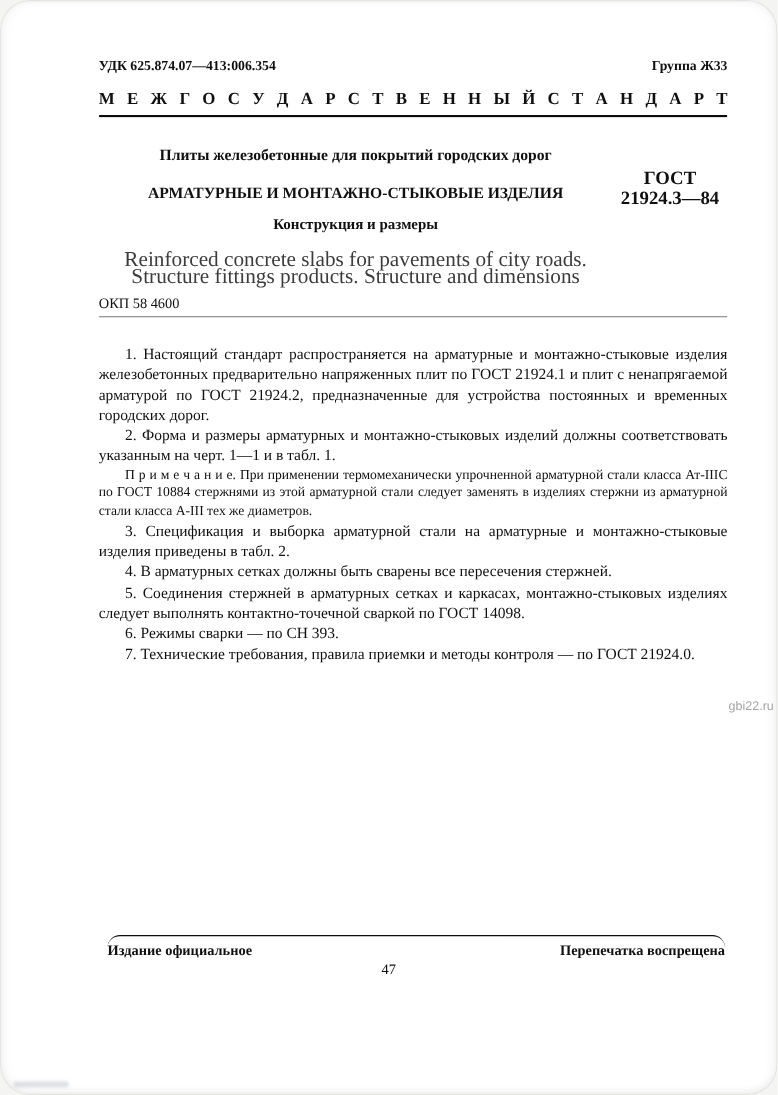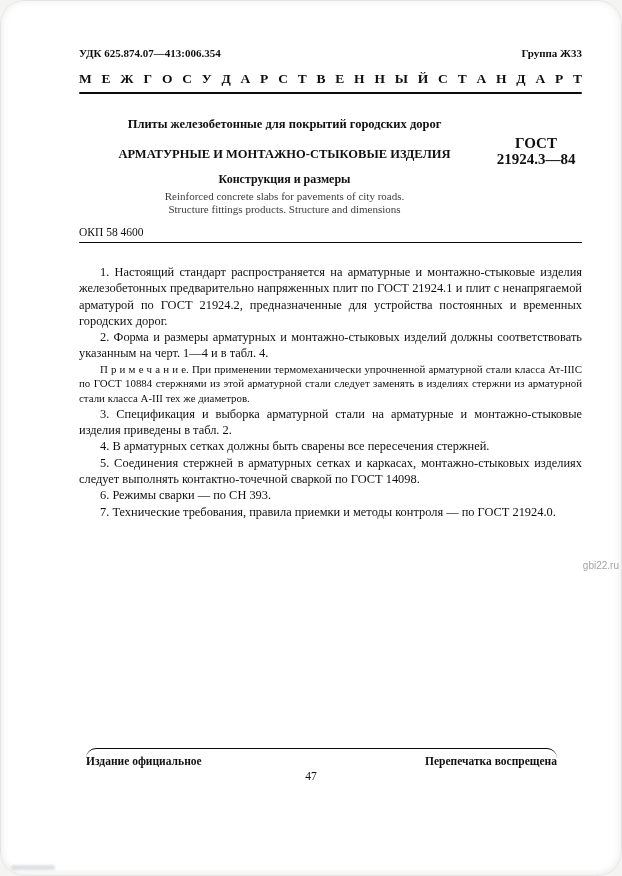--- a/index.html
+++ b/index.html
@@ -33,41 +33,41 @@
     text-align: justify; text-align-last: justify;
     white-space: normal;
   }
   .rule-thick { height: 0; border-top: 2.5px solid #0b0b0b; margin-top: 6px; }
 
   .title-row { display: flex; margin-top: 7px; }
   .title-main { flex: 1; text-align: center; padding: 0 6px; }
   .t-ru1 { font-weight: 700; font-size: 12.5px; line-height: 14px; margin: 16px; }
   .t-ru2 { font-weight: 700; font-size: 12.5px; line-height: 14px; margin-top: 12px; }
   .t-ru3 { font-weight: 700; font-size: 12px;   line-height: 14px; margin-top: 11px; }
-  .t-en  { margin-top: 4px; font-size: 11px; line-height: 13px; color: #3c3c3c; }
+  .t-en  { margin-top: 15px; font-size: 17px; line-height: 13px; color: #3c3c3c; }
   .gost-box {
     width: 92px; padding-top: 34px;
     text-align: center; font-weight: 700;
     font-size: 15px; line-height: 16px;
     white-space: nowrap;
   }
 
   .okp { margin-top: 10px; font-size: 11.5px; line-height: 13px; }
   .rule-thin { height: 0; border-top: 1.5px solid #0b0b0b; margin-top: 3px; }
 
   .date-row { margin-top: 8px; text-align: right; font-weight: 700; font-size: 11.5px; line-height: 13px; }
   .date-val { text-decoration: underline; text-underline-offset: 2px; margin-left: 7px; }
 
   .body { margin-top: 21px; font-size: 12.4px; line-height: 16.3px; text-align: justify; }
   .body p { margin: 0; text-indent: 21px; }
   .body p.note { font-size: 10.9px; line-height: 14.7px; margin: 0 0; }
   .bold { font-weight: 700; }
 
   .footer {
-    position: absolute; left: 85px; right: 64px; top: 747px;
+    position: absolute; left: 85px; right: 41px; top: 747px;
     border-top: 1.5px solid #0b0b0b;
     padding-top: 6px;
     display: flex; justify-content: space-between;
     font-weight: 700; font-size: 11.5px; line-height: 13px;
   }
   .pagenum {
     position: absolute; top: 769px; left: 0; width: 100%;
     text-align: center; 
     font-size: 11.5px;
   }
@@ -112,21 +112,21 @@
         <div>21924.3—84</div>
       </div>
     </div>
 
     <div class="okp">ОКП 58 4600</div>
     <div class="rule-thin"></div>
 
 
     <div class="body">
       <p>1. Настоящий стандарт распространяется на арматурные и монтажно-стыковые изделия железобетонных предварительно напряженных плит по ГОСТ 21924.1 и плит с ненапрягаемой арматурой по ГОСТ 21924.2, предназначенные для устройства постоянных и временных городских дорог.</p>
-      <p>2. Форма и размеры арматурных и монтажно-стыковых изделий должны соответствовать указанным на черт. 1—4 и в табл. 4.</p>
+      <p>2. Форма и размеры арматурных и монтажно-стыковых изделий должны соответствовать указанным на черт. 1—1 и в табл. 1.</p>
       <p class="note">
         <span>П р и м е ч а н и е.</span>
         <span>При применении термомеханически упрочненной арматурной стали класса Ат-IIIC по ГОСТ 10884 стержнями из этой арматурной стали следует заменять в изделиях стержни из арматурной стали класса А-III тех же диаметров.</span>
       </p>
       <p>3. Спецификация и выборка арматурной стали на арматурные и монтажно-стыковые изделия приведены в табл. 2.</p>
       <p>4. В арматурных сетках должны быть сварены все пересечения стержней.</p>
       <p>5. Соединения стержней в арматурных сетках и каркасах, монтажно-стыковых изделиях следует выполнять контактно-точечной сваркой по ГОСТ 14098.</p>
       <p>6. Режимы сварки — по СН 393.</p>
       <p>7. Технические требования, правила приемки и методы контроля — по ГОСТ 21924.0.</p>
     </div>

